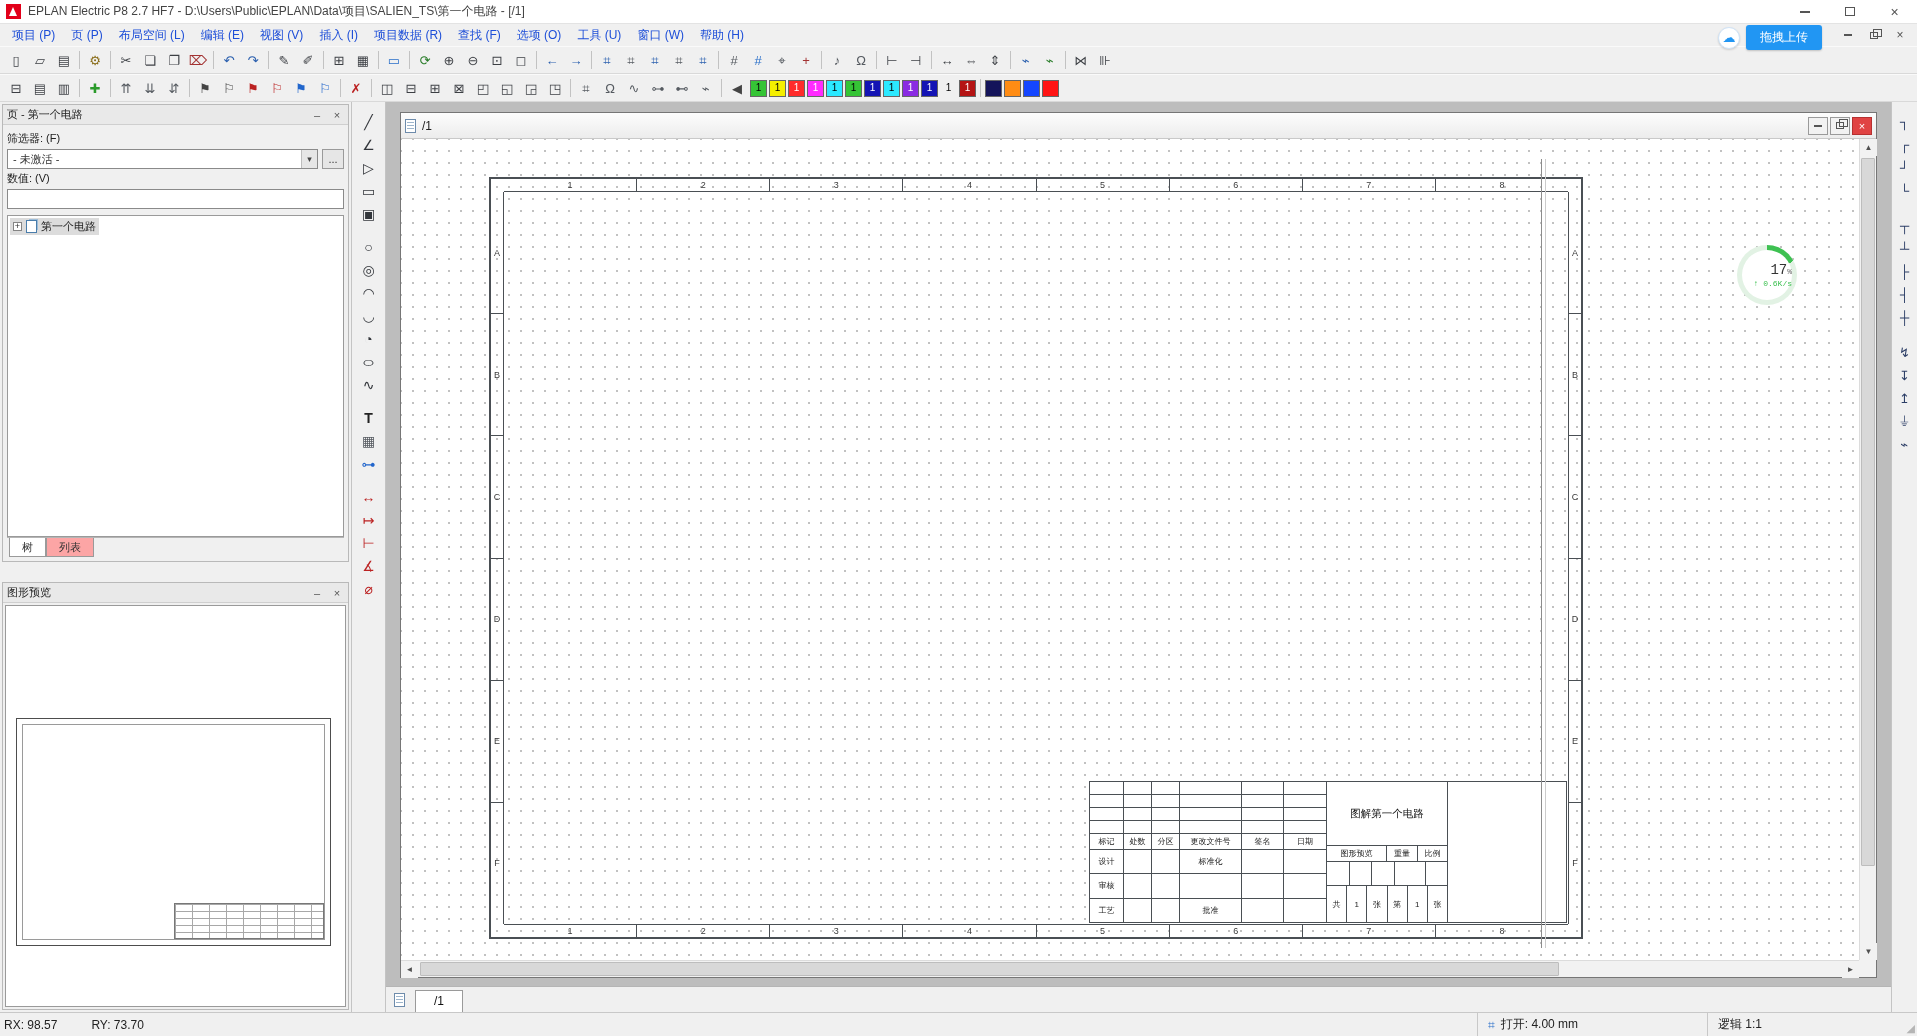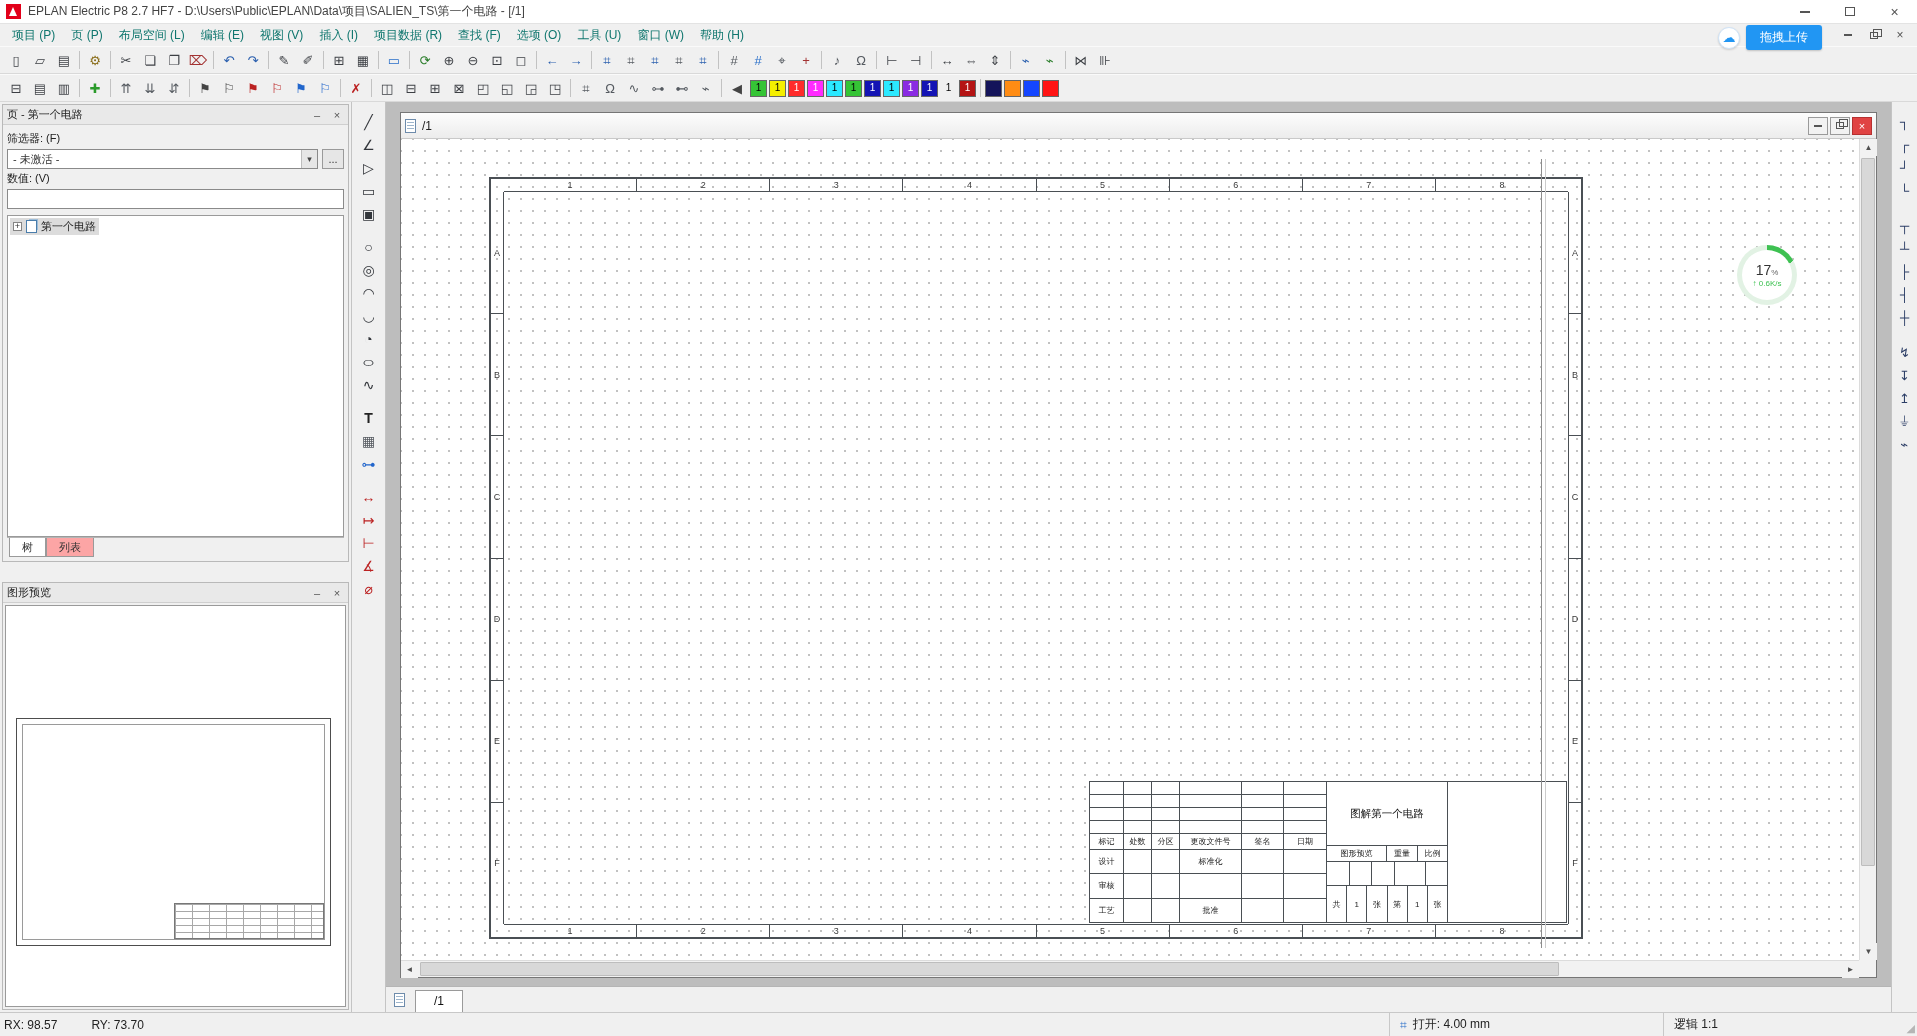--- a/index.html
+++ b/index.html
@@ -14,21 +14,21 @@
   .title-text { margin-left:7px; font-size:12px; color:#444; white-space:nowrap; overflow:hidden; text-overflow:ellipsis; flex:1; }
   .win-controls { margin-left:auto; display:flex; height:100%; }
   .win-btn { width:45px; height:100%; display:flex; align-items:center; justify-content:center; color:#555; }
   .shape-min { width:10px; height:2px; background:#555; }
   .shape-max { width:10px; height:9px; border:1px solid #555; }
   .close-glyph { font-size:14px; line-height:1; color:#555; }
 
   
   .menubar { height:22px; flex:0 0 22px; background:#f0f0f0; display:flex; align-items:center; padding-left:4px; }
   .menu-items { display:flex; }
-  .menu-item { padding:14px 8px; font-size:12px; color:#0f766e; cursor:default; }
+  .menu-item { padding:14px 8px; font-size:12px; color:#1d4ed8; cursor:default; }
   .menubar-controls { margin-left:auto; display:flex; align-items:center; gap:12px; padding-right:10px; }
   .mb-ctl { display:flex; align-items:center; justify-content:center; width:14px; height:14px; }
   .shape-min.sm { width:8px; }
   .shape-restore { position:relative; width:8px; height:7px; border:1px solid #555; background:transparent; }
   .shape-restore::before { content:""; position:absolute; left:2px; top:-4px; width:7px; height:6px; border:1px solid #555; }
 
   
   .toolbar { height:28px; flex:0 0 28px; background:#f0f0f0; display:flex; align-items:center; padding:0 4px; border-top:1px solid #fafafa; border-bottom:1px solid #d9d9d9; overflow:hidden; }
   .tb-btn { width:24px; height:22px; display:flex; align-items:center; justify-content:center; border:1px solid transparent; border-radius:2px; }
   .tb-btn .glyph { font-size:13px; color:#3c3f44; line-height:1; }
@@ -144,32 +144,32 @@
   .ms1{width:60px;flex:0 0 60px}.ms2{width:31px;flex:0 0 31px}.ms3{flex:1}
   .mb1{flex:1}
   .sheet .c { flex:1; }
   .tbl-code { height:46px; flex:0 0 46px; border-bottom:1px solid #4a4f54; display:flex; align-items:center; justify-content:center; font-size:11px; }
   .tbl-name { height:48px; flex:0 0 48px; border-bottom:1px solid #4a4f54; display:flex; align-items:center; justify-content:center; font-size:10px; }
   .tbl-company { flex:1; display:flex; align-items:center; justify-content:center; font-size:10px; }
 
   
   .progress { position:absolute; left:1336px; top:106px; width:60px; height:60px; border-radius:50%;
     background:conic-gradient(#3ec152 0deg 62deg, #e2f2e4 62deg 360deg); display:flex; align-items:center; justify-content:center; }
-  .progress-hole { width:50px; height:50px; border-radius:50%; background:#fff; display:flex; flex-direction:column; align-items:center; justify-content:center; }
+  .progress-hole { width:50px; height:50px; border-radius:50%; background:#fff; display:flex; flex-direction:column; align-items:flex-end; justify-content:center;font-family:Liberation Mono, monospace; }
   .progress-val { font-size:14px; color:#333; line-height:1; }
   .progress-val .unit { font-size:8px; color:#666; }
   .progress-speed { font-size:8px; color:#3ec152; margin-top:2px; }
 
   
   .upload-overlay { position:absolute; top:25px; right:95px; display:flex; align-items:center; gap:6px; z-index:60; }
   .cloud-badge { width:22px; height:22px; border-radius:50%; background:#fff; border:1px solid #cfe3f7; display:flex; align-items:center; justify-content:center; font-size:13px; color:#2196f3; box-shadow:0 1px 2px rgba(0,0,0,.15); }
   .upload-btn { background:#2196f3; color:#fff; border-radius:3px; padding:4px 14px; font-size:12px; box-shadow:0 1px 2px rgba(0,0,0,.2); }
 
   
-  .statusbar { height:24px; flex:0 0 24px; background:#f0f0f0; border-top:1px solid #c8c8c8; display:flex; align-items:stretch; font-size:12px; color:#222;gap:44px; }
+  .statusbar { height:24px; flex:0 0 24px; background:#f0f0f0; border-top:1px solid #c8c8c8; display:flex; align-items:stretch; font-size:12px; color:#222; }
   .sb-left { width:352px; flex:0 0 352px; display:flex; align-items:center; gap:34px; padding-left:4px; }
   .sb-fill { flex:1; }
   .sb-sec { border-left:1px solid #c8c8c8; display:flex; align-items:center; padding:0 10px; gap:6px; }
   .sb-sec.open { width:230px; flex:0 0 230px; }
   .sb-sec.logic { width:190px; flex:0 0 190px; }
   .sb-grip { width:20px; flex:0 0 20px; display:flex; align-items:flex-end; justify-content:flex-end; color:#b5b5b5; font-size:11px; padding:0 2px 1px 0; }
   .sb-icon { color:#2a6fc9; font-size:12px; }
 </style>
 </head>
 <body>

